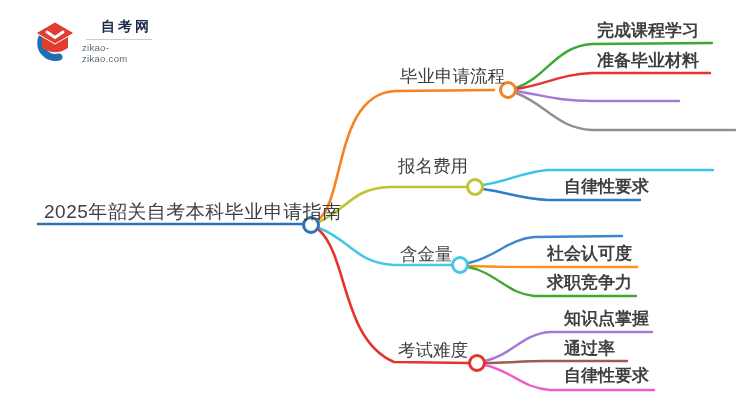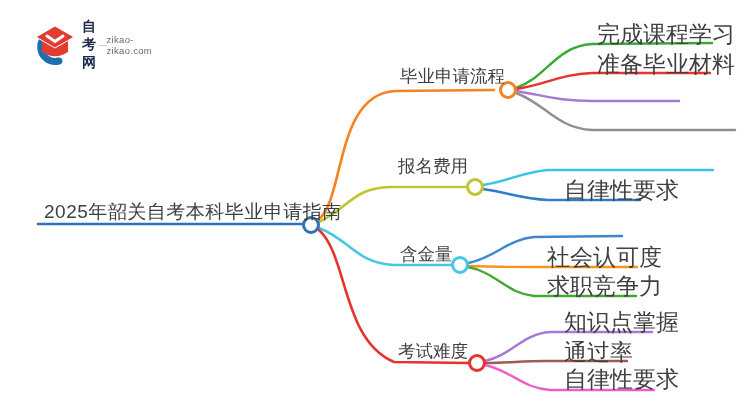--- a/index.html
+++ b/index.html
@@ -2,24 +2,24 @@
 <html><head>
 <meta charset="utf-8">
 <style>
   html,body{margin:0;padding:0;background:#fff;}
   body{font-family:"Liberation Sans","DejaVu Sans",sans-serif;}
   .canvas{position:relative;width:750px;height:410px;background:#ffffff;overflow:hidden;}
   .layer{position:absolute;left:0;top:0;}
   .label{position:absolute;white-space:nowrap;color:#3f3f3f;line-height:1.15;}
   .root-label{font-size:19px;letter-spacing:0.5px;}
   .branch-label{font-size:17.5px;}
-  .child-label{font-size:23px;}
+  .child-label{font-size:17px;font-weight:bold;}
   
   .logo{position:absolute;left:28px;top:18px;display:flex;align-items:center;gap:6px;cursor:pointer;}
-  .logo-text{display:flex;align-items:center;width:70px;}
+  .logo-text{display:flex;flex-direction:column;align-items:flex-end;width:70px;}
   .logo-name{font-size:14px;font-weight:bold;color:#1b2b4c;letter-spacing:3px;}
   .logo-divider{width:66px;height:1px;background:#cccccc;margin:3px 0 2px 0;}
   .logo-domain{font-size:9.5px;color:#5f6b76;letter-spacing:0.3px;}
 </style>
 </head>
 <body>
 
 <div class="canvas">
 
   <svg class="layer" width="750" height="410" viewBox="0 0 750 410">
@@ -71,21 +71,21 @@
       <span class="logo-divider"></span>
       <span class="logo-domain">zikao-zikao.com</span>
     </div>
   </div>
 
   <div class="label root-label" style="left:44px;top:201px;">2025年韶关自考本科毕业申请指南</div>
 
   <div class="label branch-label" style="left:400px;top:66px;">毕业申请流程</div>
   <div class="label branch-label" style="left:398px;top:156px;">报名费用</div>
   <div class="label branch-label" style="left:400px;top:244px;">含金量</div>
-  <div class="label branch-label" style="left:398px;top:341px;">考试难度</div>
+  <div class="label branch-label" style="left:398px;top:341px;font-family:Liberation Mono, monospace;">考试难度</div>
 
   <div class="label child-label" style="left:597px;top:21px;">完成课程学习</div>
   <div class="label child-label" style="left:597px;top:51px;">准备毕业材料</div>
 
   <div class="label child-label" style="left:564px;top:177px;">自律性要求</div>
 
   <div class="label child-label" style="left:547px;top:244px;">社会认可度</div>
   <div class="label child-label" style="left:547px;top:273px;">求职竞争力</div>
 
   <div class="label child-label" style="left:564px;top:309px;">知识点掌握</div>

